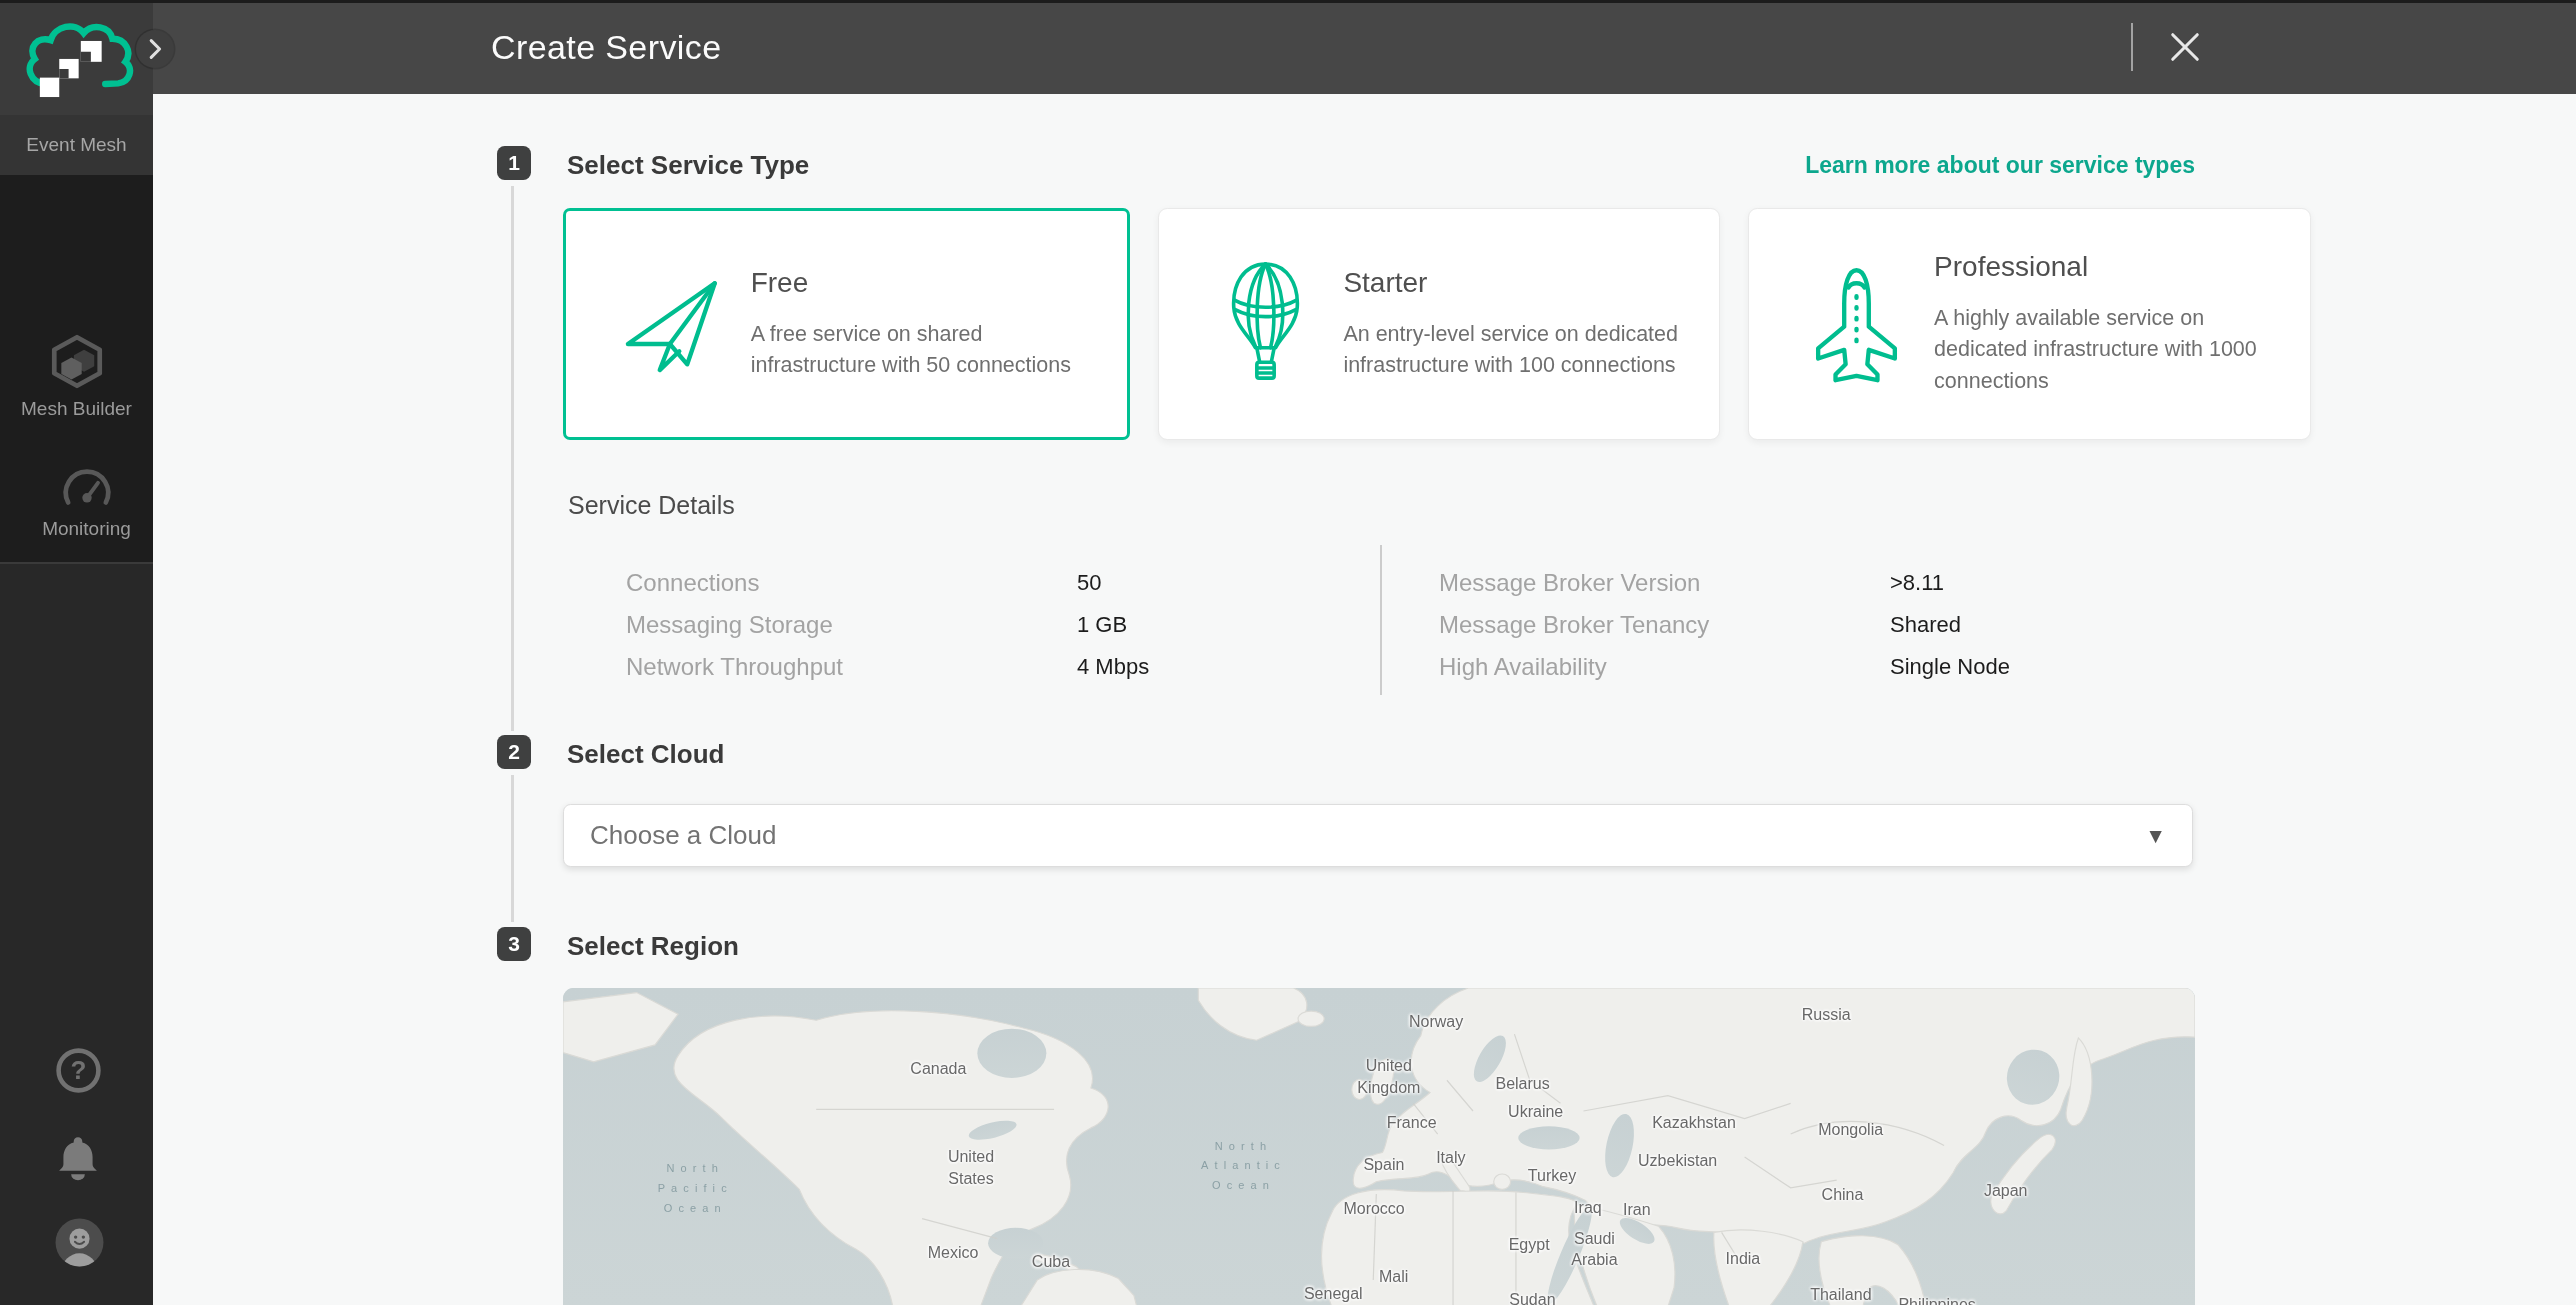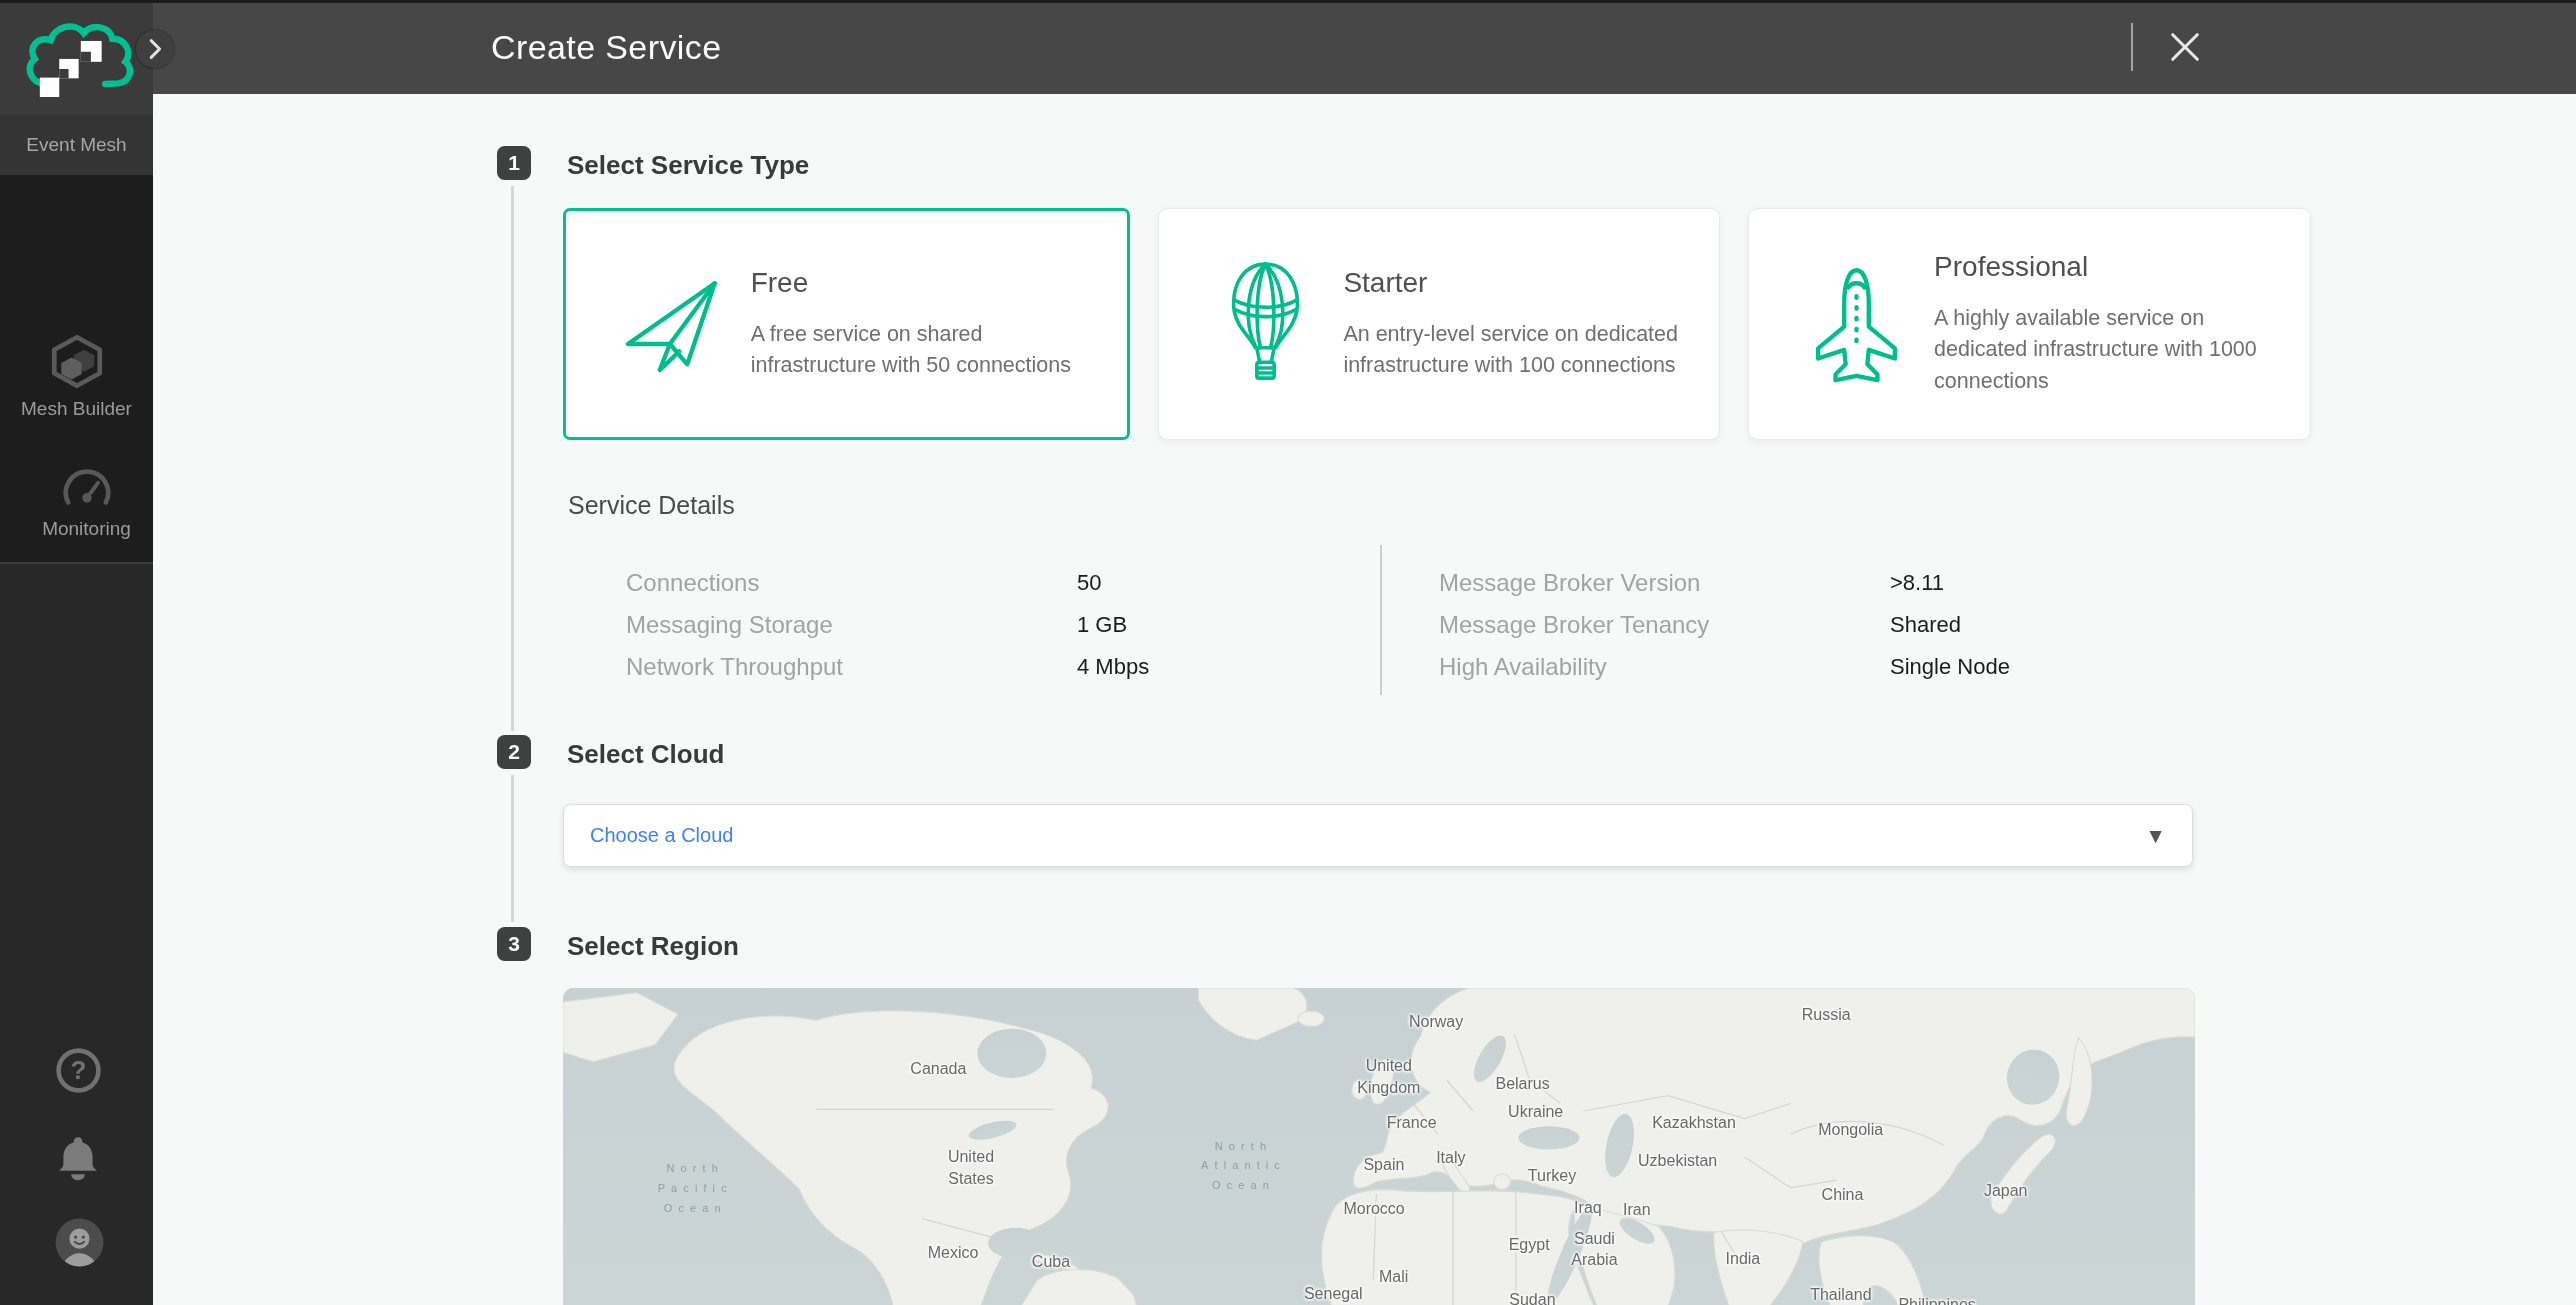--- a/index.html
+++ b/index.html
@@ -78,21 +78,21 @@
   .sd-col2 { left:1286px; }
   .sd-row { height:42px; display:flex; align-items:center; }
   .sd-label { display:inline-block; width:451px; font-size:24px; color:#a3a3a3; }
   .sd-value { font-size:22px; color:#1c1c1c; }
   .sd-divider { position:absolute; left:1227px; top:451px; width:1.5px; height:150px; background:#cccccc; }
 
   
   .dropdown { position:absolute; left:410px; top:710px; width:1630px; height:63px; background:#fff;
     border:0.8px solid #ddd; border-radius:7.7px; box-shadow:0 2.3px 6.1px rgba(0,0,0,.10);
     display:flex; align-items:center; padding:0 26px; cursor:pointer; }
-  .dropdown .ddvalue { font-size:20px; color:#3b82f6; flex:1; }
+  .dropdown .ddvalue { font-size:26px; color:#737373; flex:1; }
   .dropdown .caret { font-size:21px; color:#555; }
 
   
   .map { position:absolute; left:410px; top:894px; width:1632px; height:319px;
     border-radius:10.7px 10.7px 0 0; overflow:hidden; background:#c9d3d5; cursor:grab; }
   .map svg.land { position:absolute; left:0; top:0; width:100%; height:100%; }
   .map-label { position:absolute; transform:translate(-50%,-50%); font-size:16px; color:#686868;
     white-space:pre-line; text-align:center; line-height:1.35;
     text-shadow:0 0 3.8px #fff, 0 0 3.8px #fff, 0 0.8px 3.1px #fff, 0 -0.8px 3.1px #fff; pointer-events:none; }
   .map-label.ocean { color:#8ba0a5; font-size:11px; letter-spacing:6.1px; line-height:1.8;
@@ -191,20 +191,21 @@
     </svg>
   </button>
 
   <main class="main">
 
     <div class="connector conn1"></div>
     <div class="connector conn2"></div>
 
     <div class="stepbadge badge1">1</div>
     <h2 class="steptitle title1">Select Service Type</h2>
+    <a class="learnlink">Learn more about our service types</a>
 
     <div class="cards">
       <div class="card selected">
         <div class="iconbox">
           <svg width="123" height="123" viewBox="0 0 170 170" fill="none" stroke="#00bd8f" stroke-width="6" stroke-linejoin="round" stroke-linecap="round">
             <path d="M22 112 L142 28 L104 140 L80 112 Z"></path>
             <path d="M142 28 L80 112"></path>
             <path d="M80 112 L66 148 L93 122"></path>
           </svg>
         </div>

